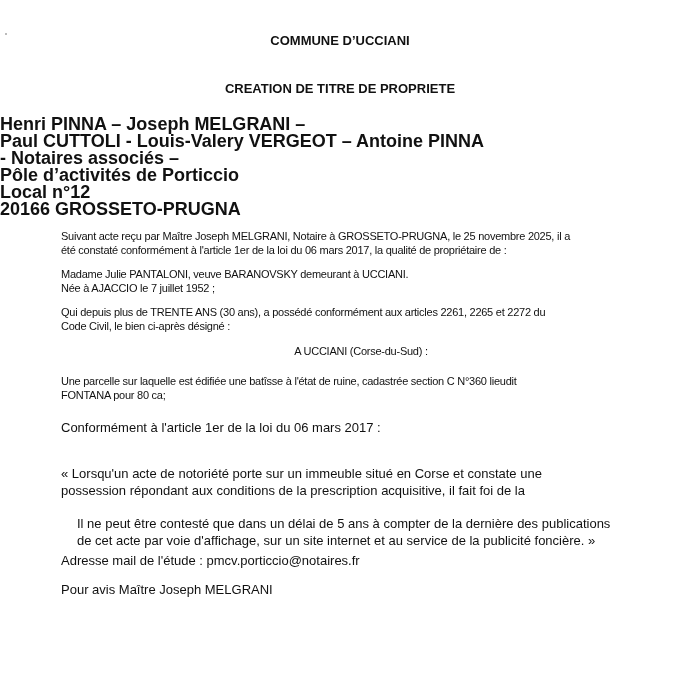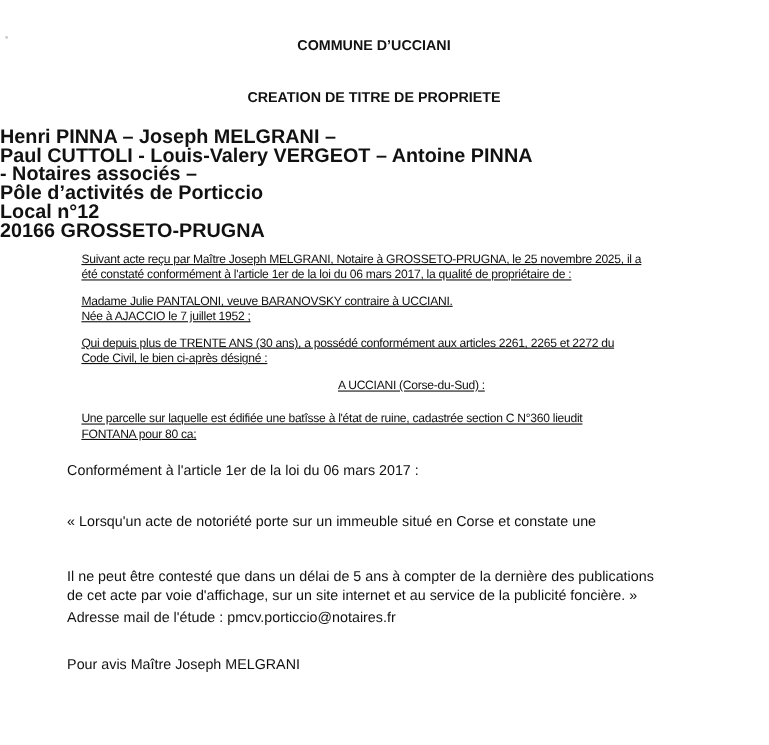--- a/index.html
+++ b/index.html
@@ -5,22 +5,22 @@
   html, body { margin: 0; padding: 0; background: #ffffff; }
   body { width: 699px; height: 677px; position: relative; overflow: hidden;
          font-family: "Liberation Sans", sans-serif; color: #111; }
   .mark { position: absolute; left: 5px; top: 33px; width: 2px; height: 2px; background: #bbb; }
   .header { position: absolute; left: 0; width: 680px; text-align: center; font-weight: bold; }
   .h1 { top: 33px; font-size: 13px; }
   .h2 { top: 81px; font-size: 13px; }
   .firm { position: absolute; left: 0; width: 699px; top: 116px; text-align: left;
           font-weight: bold; font-size: 18px; line-height: 17px; }
   .firm div { white-space: nowrap; }
-  .body-small { position: absolute; left: 74px; width: 600px; font-size: 11px; line-height: 14px;
-                letter-spacing: -0.25px; text-decoration: underline; }
+  .body-small { position: absolute; left: 61px; width: 600px; font-size: 11px; line-height: 14px;
+                letter-spacing: -0.25px; }
   .body-small p { margin: 0; }
   .body-large { position: absolute; left: 61px; width: 620px; font-size: 13px; line-height: 17px; }
   .body-large p { margin: 0; }
 </style>
 </head>
 <body>
 
 <div class="mark"></div>
 
 <div class="header h1">COMMUNE D’UCCIANI</div>
@@ -34,21 +34,21 @@
   <div>Local n°12</div>
   <div>20166 GROSSETO-PRUGNA</div>
 </div>
 
 <div class="body-small" style="top:229px;">
   <p>Suivant acte reçu par Maître Joseph MELGRANI, Notaire à GROSSETO-PRUGNA, le 25 novembre 2025, il a</p>
   <p>été constaté conformément à l'article 1er de la loi du 06 mars 2017, la qualité de propriétaire de :</p>
 </div>
 
 <div class="body-small" style="top:267px;">
-  <p>Madame Julie PANTALONI, veuve BARANOVSKY contraire à UCCIANI.</p>
+  <p>Madame Julie PANTALONI, veuve BARANOVSKY demeurant à UCCIANI.</p>
   <p>Née à AJACCIO le 7 juillet 1952 ;</p>
 </div>
 
 <div class="body-small" style="top:305px;">
   <p>Qui depuis plus de TRENTE ANS (30 ans), a possédé conformément aux articles 2261, 2265 et 2272 du</p>
   <p>Code Civil, le bien ci-après désigné :</p>
 </div>
 
 <div class="body-small" style="top:344px;text-align:center;">
   <p>A UCCIANI (Corse-du-Sud) :</p>
@@ -58,26 +58,27 @@
   <p>Une parcelle sur laquelle est édifiée une batîsse à l'état de ruine, cadastrée section C N°360 lieudit</p>
   <p>FONTANA pour 80 ca;</p>
 </div>
 
 <div class="body-large" style="top:419px;">
   <p>Conformément à l'article 1er de la loi du 06 mars 2017 :</p>
 </div>
 
 <div class="body-large" style="top:465px;">
   <p>« Lorsqu'un acte de notoriété porte sur un immeuble situé en Corse et constate une</p>
+  <p>possession répondant aux conditions de la prescription acquisitive, il fait foi de la</p>
 </div>
 
-<div class="body-large" style="top:515px;">
+<div class="body-large" style="top:515px;margin-left:16px;">
   <p>Il ne peut être contesté que dans un délai de 5 ans à compter de la dernière des publications</p>
   <p>de cet acte par voie d'affichage, sur un site internet et au service de la publicité foncière. »</p>
 </div>
 
 <div class="body-large" style="top:552px;">
   <p><span>Adresse mail de l'étude : </span><span>pmcv.porticcio@notaires.fr</span></p>
 </div>
 
-<div class="body-large" style="top:595px;">
+<div class="body-large" style="top:581px;">
   <p>Pour avis Maître Joseph MELGRANI</p>
 </div>
 
 </body></html>

